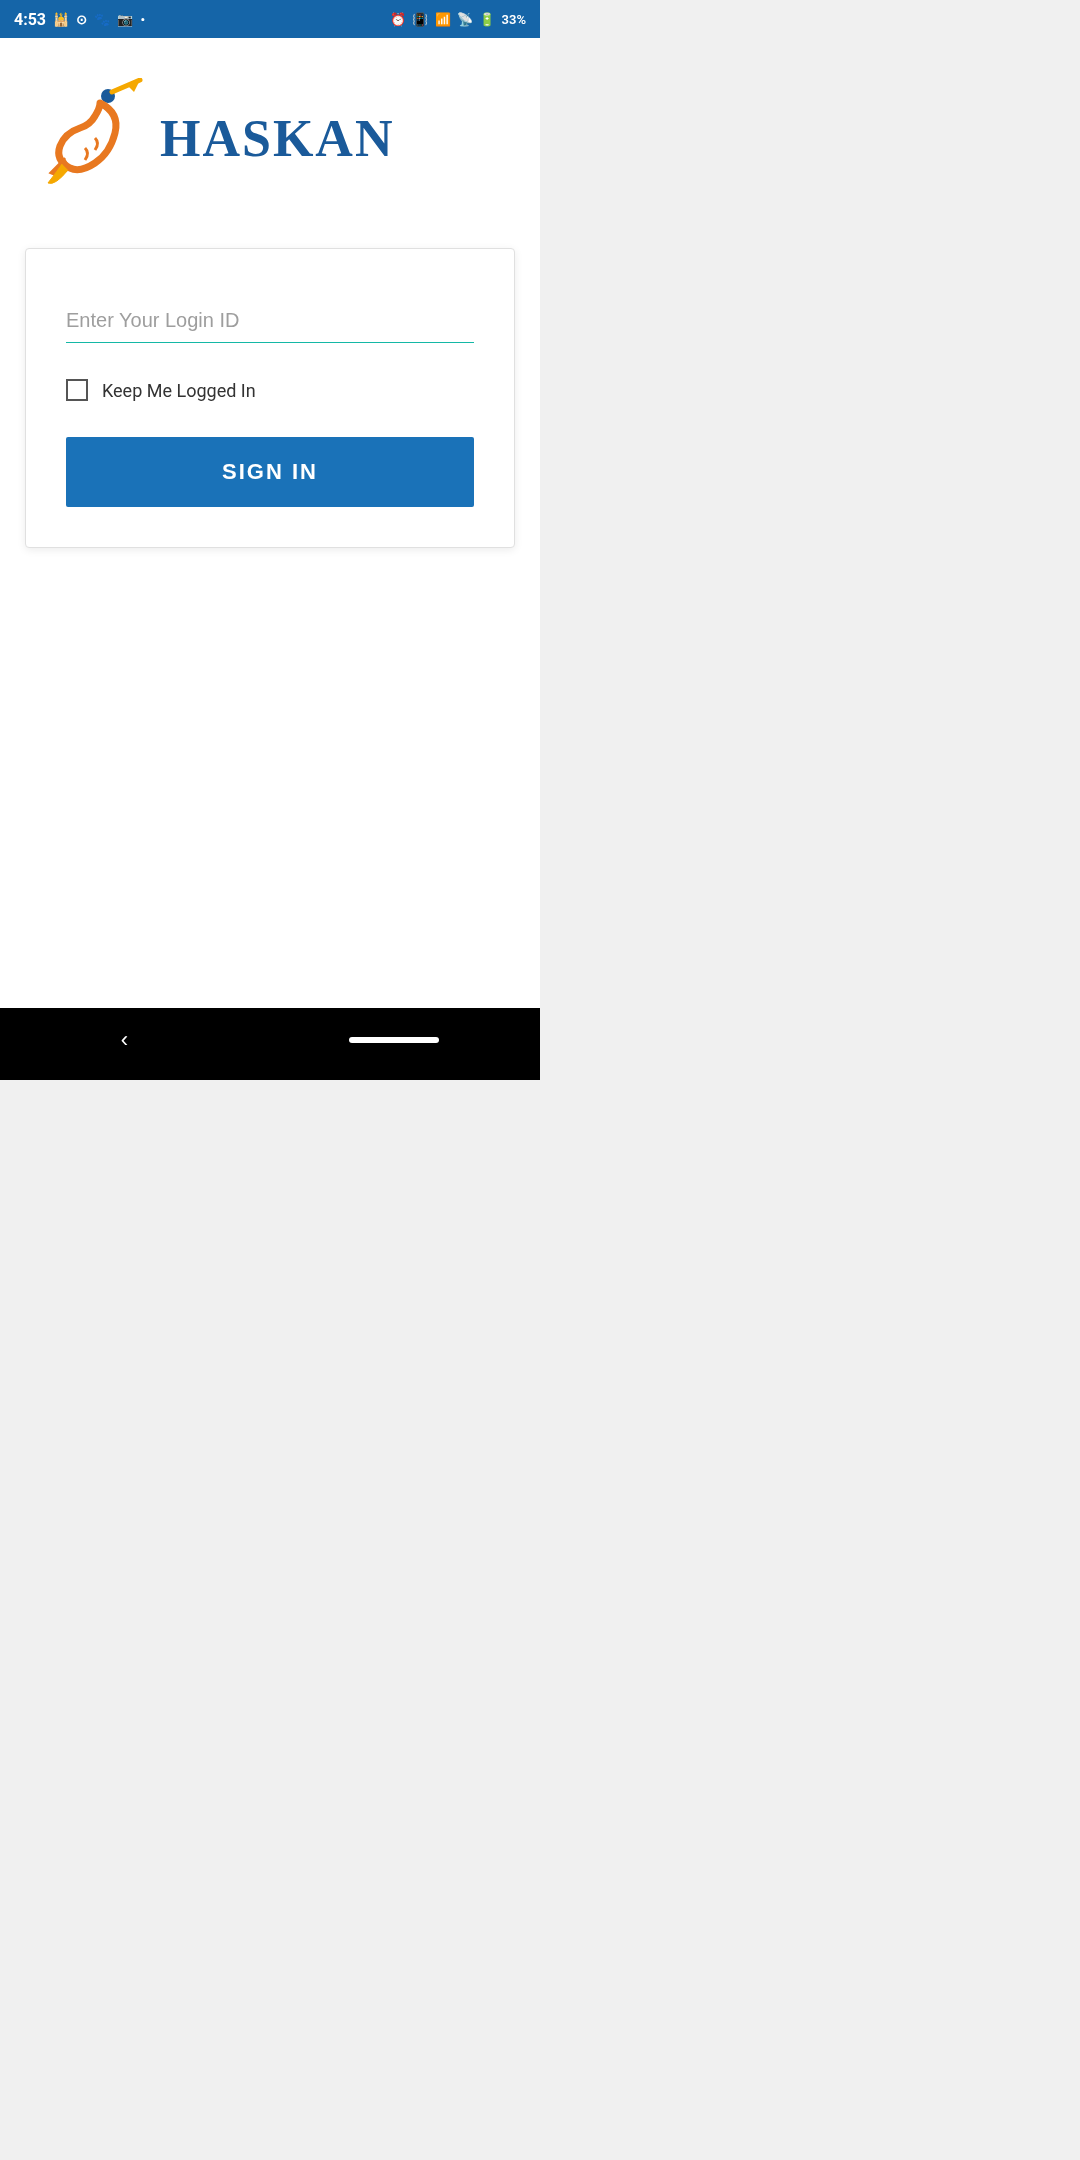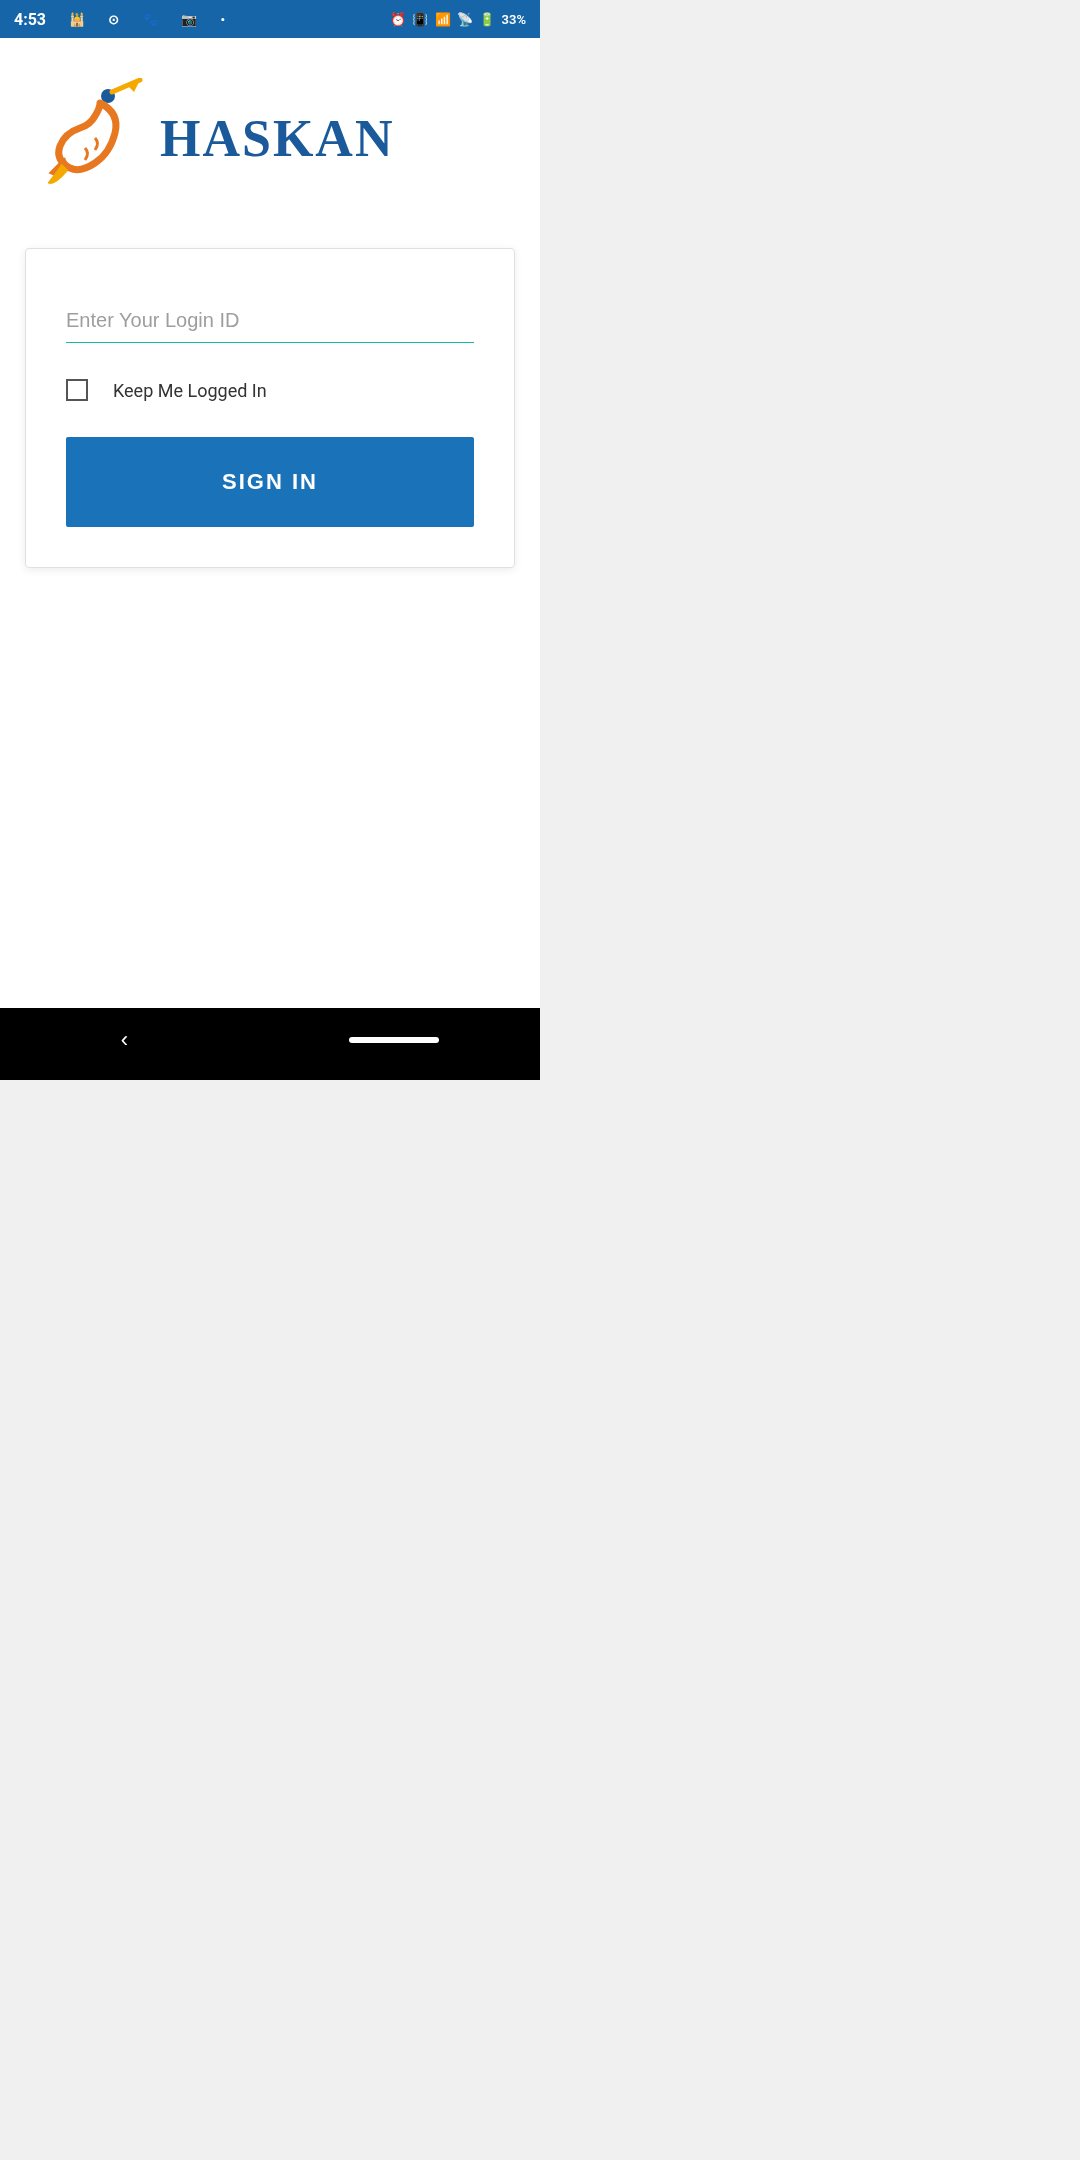--- a/index.html
+++ b/index.html
@@ -25,21 +25,21 @@
       justify-content: space-between;
       padding: 0 14px;
       font-size: 15px;
       font-weight: 600;
       flex-shrink: 0;
     }
 
     .status-left {
       display: flex;
       align-items: center;
-      gap: 23px;
+      gap: 7px;
     }
 
     .status-right {
       display: flex;
       align-items: center;
       gap: 6px;
       font-size: 13px;
     }
 
     .status-time {
@@ -111,21 +111,21 @@
     }
 
     .form-input::placeholder {
       color: #9e9e9e;
       font-size: 20px;
     }
 
     .keep-logged {
       display: flex;
       align-items: center;
-      gap: 25px;
+      gap: 14px;
       margin-bottom: 36px;
     }
 
     .keep-logged-checkbox {
       width: 22px;
       height: 22px;
       border: 2px solid #555;
       background: white;
       appearance: none;
       -webkit-appearance: none;
@@ -136,21 +136,21 @@
     .keep-logged-label {
       font-size: 18px;
       color: #333;
     }
 
     .sign-in-btn {
       width: 100%;
       background: #1a72b8;
       color: white;
       border: none;
-      padding: 32px;
+      padding: 22px;
       font-size: 22px;
       font-weight: 700;
       letter-spacing: 2px;
       cursor: pointer;
       border-radius: 2px;
     }
 
     
     .bottom-nav {
       background: black;

